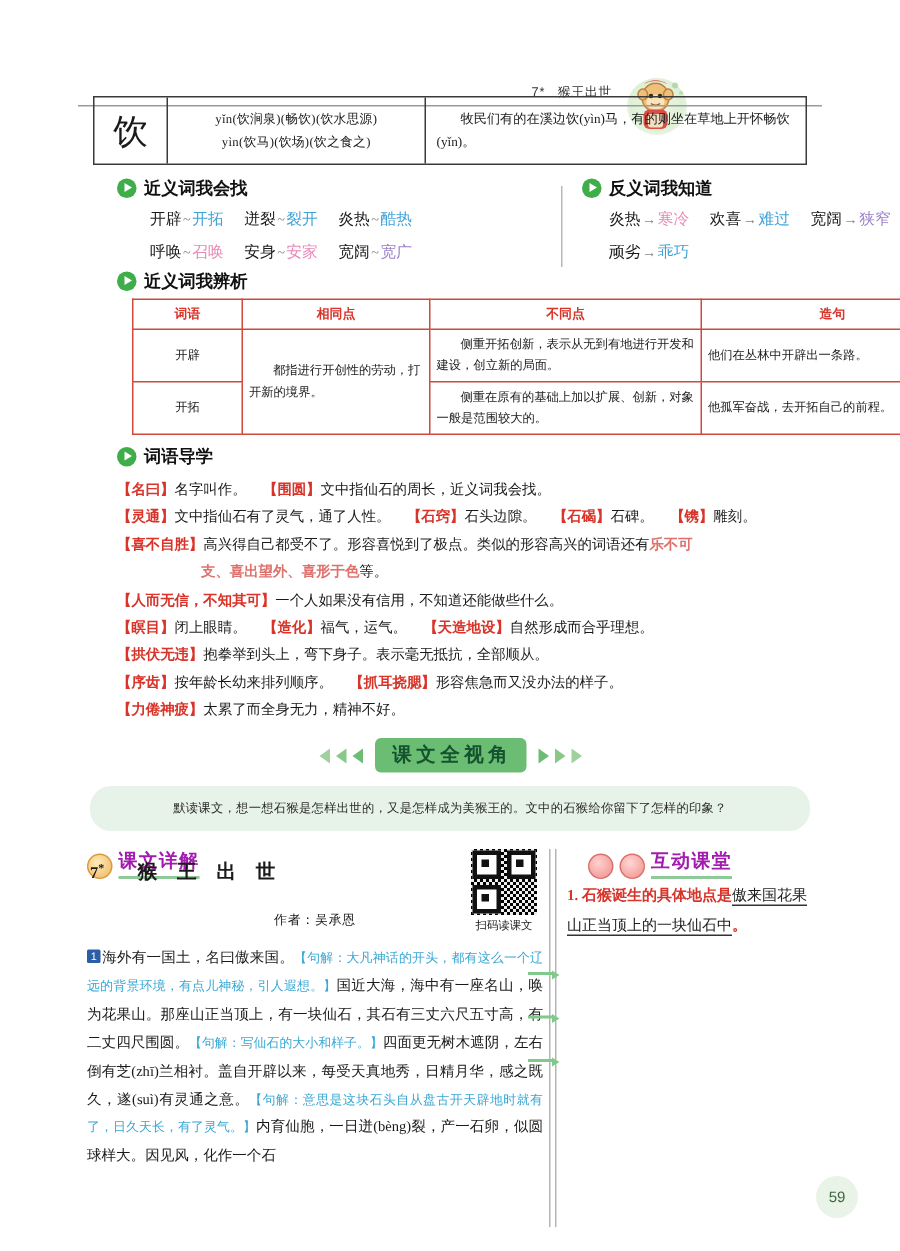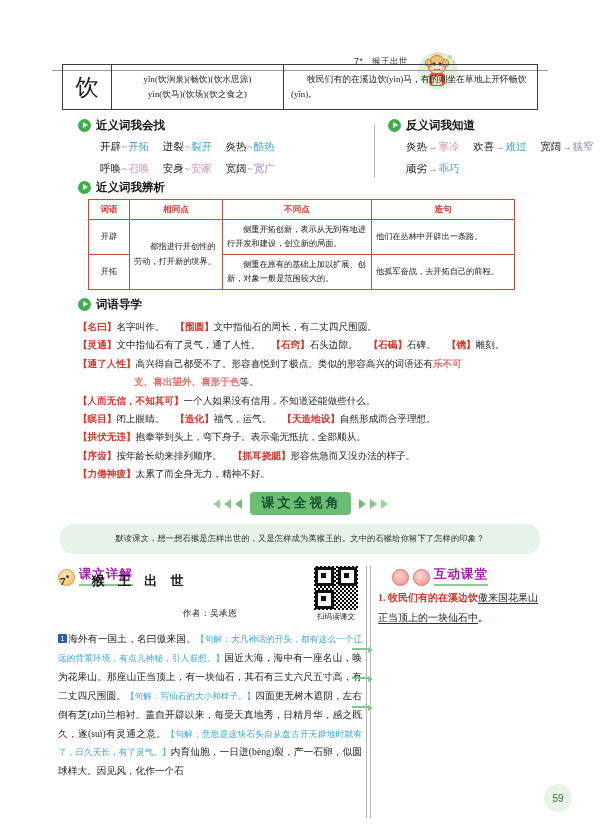--- a/index.html
+++ b/index.html
@@ -90,21 +90,21 @@
     border-collapse:collapse;table-layout:fixed;
   }
   .cmp td,.cmp th{
     border:1px solid #d04a3c;
     font-size:8.2px;line-height:1.72;
     padding:3px 4px;vertical-align:middle;
     font-weight:normal;
   }
   .cmp thead th{
     color:#d8342a;text-align:center;font-weight:bold;font-size:8.6px;
-    background:#fff;padding:2px 0;
+    background:#fff;padding:2px 16px;
   }
   .cmp .c1{width:40px;text-align:center;}
   .cmp .c2{width:92px;}
   .cmp .c3{width:148px;margin-left:12px;}
   .cmp .c4{width:142px;}
   .cmp .ind{text-indent:16px;margin:0;}
 
   
   .guide{
     position:absolute;left:78px;top:318px;width:440px;
@@ -333,27 +333,27 @@
     </tbody>
   </table>
 
   <div class="sec-h" style="left:78px;top:297px;">
     <span class="tri"></span>
     <span>词语导学</span>
   </div>
 
   <div class="guide">
     <p class="ln">
-      <span class="term">【名曰】</span><span>名字叫作。</span><span class="gap"></span><span class="term">【围圆】</span><span>文中指仙石的周长，有二丈四尺围圆。</span>
+      <span class="term">【名曰】</span><span>名字叫作。</span><span class="gap"></span><span class="term">【围圆】</span><span>文中指仙石的周长，近义词我会找。</span>
     </p>
     <p class="ln">
       <span class="term">【灵通】</span><span>文中指仙石有了灵气，通了人性。</span><span class="gap"></span><span class="term">【石窍】</span><span>石头边隙。</span><span class="gap"></span><span class="term">【石碣】</span><span>石碑。</span><span class="gap"></span><span class="term">【镌】</span><span>雕刻。</span>
     </p>
     <p class="ln">
-      <span class="term">【通了人性】</span><span>高兴得自己都受不了。形容喜悦到了极点。类似的形容高兴的词语还有</span><span class="term-pink">乐不可</span>
+      <span class="term">【喜不自胜】</span><span>高兴得自己都受不了。形容喜悦到了极点。类似的形容高兴的词语还有</span><span class="term-pink">乐不可</span>
     </p>
     <p class="ln indent2">
       <span class="term-pink">支、喜出望外、喜形于色</span><span>等。</span>
     </p>
     <p class="ln">
       <span class="term">【人而无信，不知其可】</span><span>一个人如果没有信用，不知道还能做些什么。</span>
     </p>
     <p class="ln">
       <span class="term">【瞑目】</span><span>闭上眼睛。</span><span class="gap"></span><span class="term">【造化】</span><span>福气，运气。</span><span class="gap"></span><span class="term">【天造地设】</span><span>自然形成而合乎理想。</span>
     </p>
@@ -424,19 +424,19 @@
 
   <div class="blk-head" style="left:392px;top:566px;">
     <span class="mini-mascot mm-b"></span>
     <span class="mini-mascot mm-c"></span>
     <span class="ttl">互动课堂</span>
   </div>
 
   <div class="right-col">
     <p>
       <span class="num-red">1.</span>
-      <span class="num-red">牧民们有的在溪边饮</span><span class="uline">傲来国花果山正当顶上的一块仙石中</span><span class="num-red">。</span>
+      <span class="num-red">石猴诞生的具体地点是</span><span class="uline">傲来国花果山正当顶上的一块仙石中</span><span class="num-red">。</span>
     </p>
   </div>
 
   <div class="pagenum">59</div>
 
 </div>
 
 </body></html>

